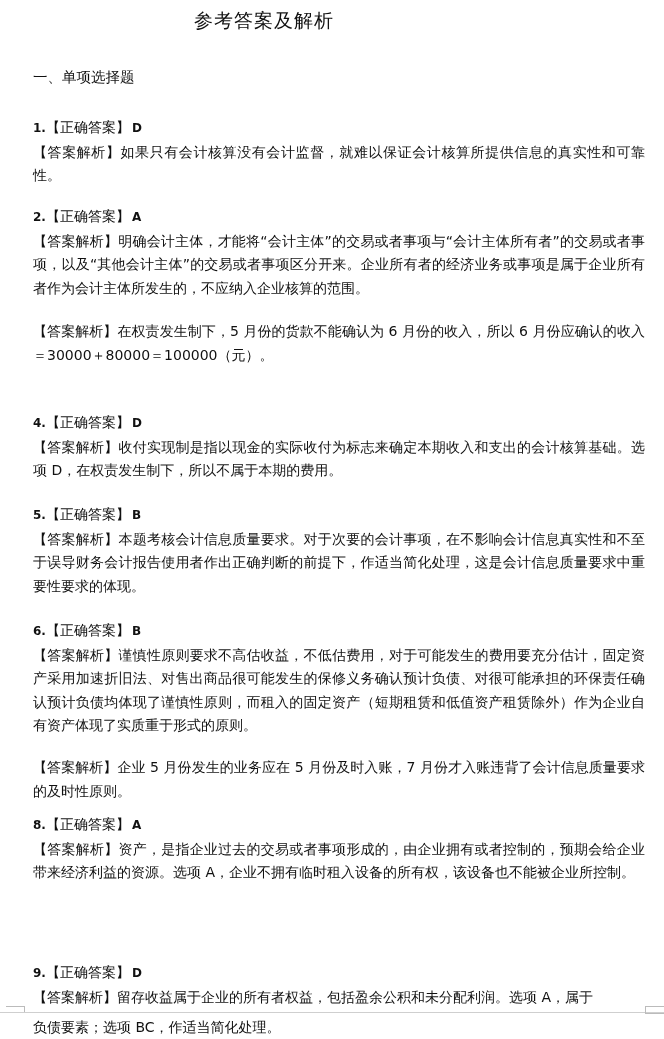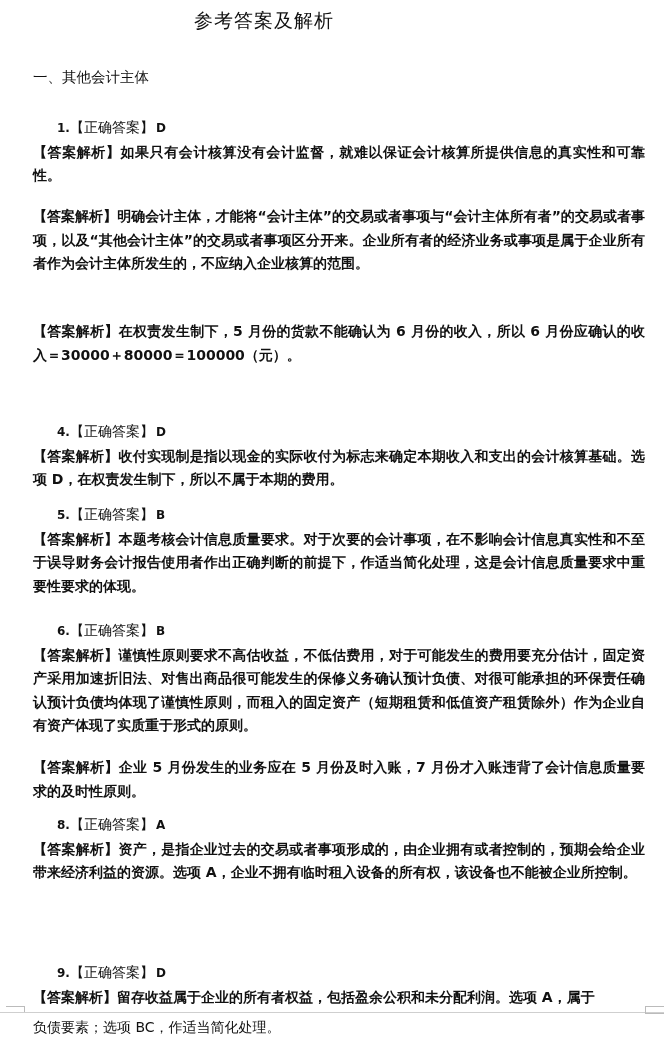--- a/index.html
+++ b/index.html
@@ -2,51 +2,52 @@
 <html><head>
 <meta charset="utf-8">
 <style>
   html, body { margin: 0; padding: 0; background: #ffffff; }
   body { width: 664px; height: 1039px; overflow: hidden; position: relative;
          font-family: "DejaVu Sans", "Liberation Sans", sans-serif; color: #111; }
   .title { position: absolute; top: 8px; left: 0; width: 528px; text-align: center;
            font-size: 19px; letter-spacing: 1px; }
   .section { position: absolute; top: 68px; left: 33px; font-size: 14.5px; }
   .q { position: absolute; left: 33px; width: 612px; font-size: 14px; line-height: 23.5px; }
-  .ans-line { display: block; margin-left: 24px; }
+  .ans-line { display: block; }
   .num { font-weight: bold; font-size: 12px; }
   .letter { font-weight: bold; font-size: 12px; margin-left: 2px; }
-  .exp { display: block; text-align: justify; text-align-last: left; font-weight: bold; }
+  .exp { display: block; text-align: justify; text-align-last: left; }
   .pagebreak { position: absolute; top: 1012px; left: 0; width: 664px; height: 1px; background: #cfcfcf; }
   .corner-l { position: absolute; top: 1006px; left: 6px; width: 18px; height: 6px;
               border-top: 1px solid #bbb; border-right: 1px solid #bbb; }
   .corner-r { position: absolute; top: 1006px; right: 0; width: 18px; height: 6px;
               border-top: 1px solid #bbb; border-left: 1px solid #bbb; border-bottom: 1px solid #bbb; }
   .after-break { position: absolute; top: 1019px; left: 33px; font-size: 14px; }
 </style>
 </head>
 <body>
 
 <div class="title">参考答案及解析</div>
-<div class="section">一、其他会计主体</div>
+<div class="section">一、单项选择题</div>
 
 <div class="q" style="top:116px">
   <span class="ans-line"><span class="num">1.</span><span>【正确答案】</span><span class="letter">D</span></span>
   <span class="exp"><span>【答案解析】</span><span>如果只有会计核算没有会计监督，就难以保证会计核算所提供信息的真实性和可靠性。</span></span>
 </div>
 
 <div class="q" style="top:205px">
+  <span class="ans-line"><span class="num">2.</span><span>【正确答案】</span><span class="letter">A</span></span>
   <span class="exp"><span>【答案解析】</span><span>明确会计主体，才能将“会计主体”的交易或者事项与“会计主体所有者”的交易或者事项，以及“其他会计主体”的交易或者事项区分开来。企业所有者的经济业务或事项是属于企业所有者作为会计主体所发生的，不应纳入企业核算的范围。</span></span>
 </div>
 
 <div class="q" style="top:320px">
   <span class="exp"><span>【答案解析】</span><span>在权责发生制下，5 月份的货款不能确认为 6 月份的收入，所以 6 月份应确认的收入＝30000＋80000＝100000（元）。</span></span>
 </div>
 
-<div class="q" style="top:420px">
+<div class="q" style="top:411px">
   <span class="ans-line"><span class="num">4.</span><span>【正确答案】</span><span class="letter">D</span></span>
   <span class="exp"><span>【答案解析】</span><span>收付实现制是指以现金的实际收付为标志来确定本期收入和支出的会计核算基础。选项 D，在权责发生制下，所以不属于本期的费用。</span></span>
 </div>
 
 <div class="q" style="top:503px">
   <span class="ans-line"><span class="num">5.</span><span>【正确答案】</span><span class="letter">B</span></span>
   <span class="exp"><span>【答案解析】</span><span>本题考核会计信息质量要求。对于次要的会计事项，在不影响会计信息真实性和不至于误导财务会计报告使用者作出正确判断的前提下，作适当简化处理，这是会计信息质量要求中重要性要求的体现。</span></span>
 </div>
 
 <div class="q" style="top:619px">

